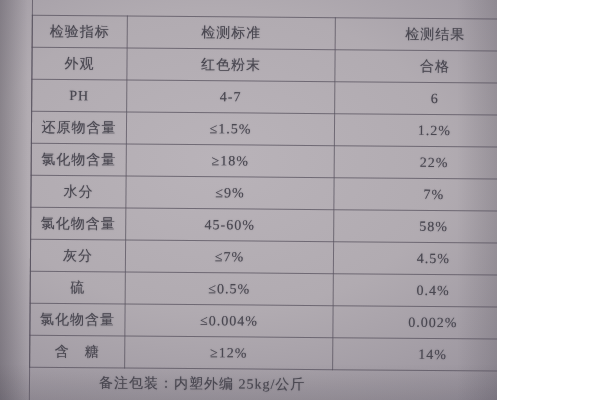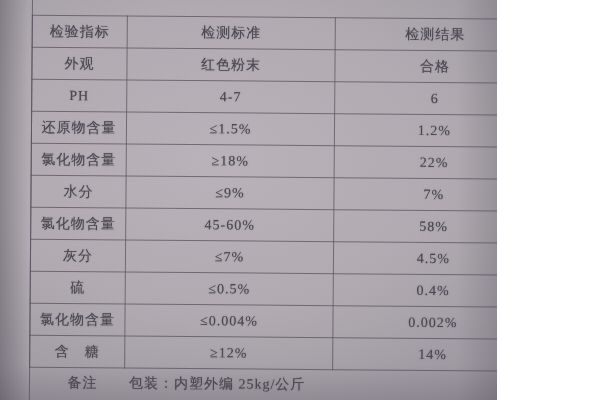--- a/index.html
+++ b/index.html
@@ -42,21 +42,21 @@
   }
   .c1 { width: 94px; }
   .c2 { width: 207px; }
   .c3 { width: 199px; }
   .remark {
     display: flex; align-items: center;
     height: 30px; margin-left: 3px; width: 499px;
     font-size: 14px; letter-spacing: 1px;
     text-shadow: 0 0 1.2px rgba(66,63,76,0.55);
   }
-  .remark .rlabel { margin-left: 7px; width: 93px; flex: 0 0 auto; text-align: center; }
+  .remark .rlabel { margin-left: 7px; width: 93px; flex: 0 0 auto; text-align: right; }
   .remark .rvalue { text-align: left; }
 </style>
 </head>
 <body>
 
 <div class="photo">
   <div class="sheet">
 
     <div class="vline left"></div>
     <div class="vline right"></div>

